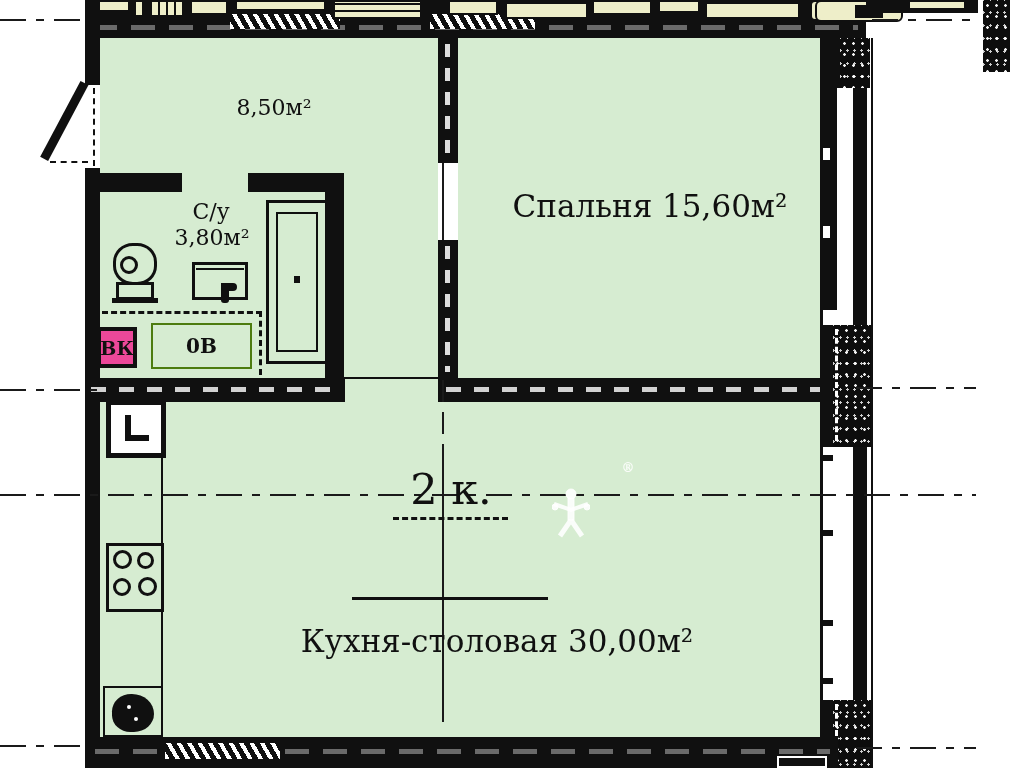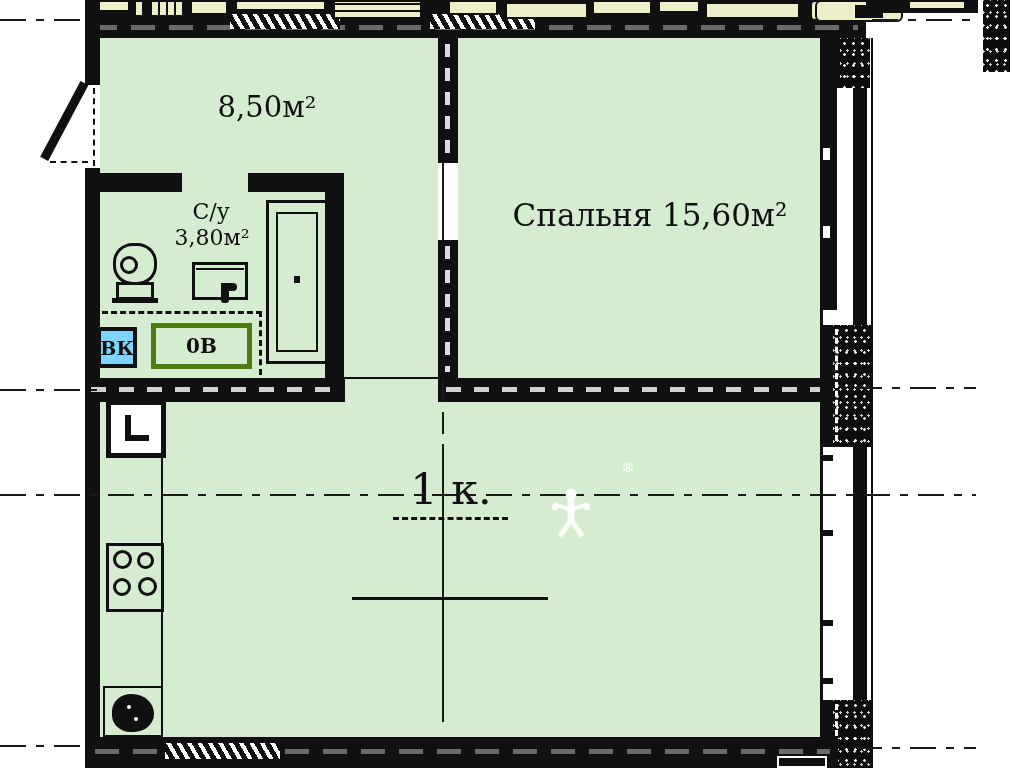--- a/index.html
+++ b/index.html
@@ -106,24 +106,24 @@
   <div class="abs z5" style="left:196px;top:268px;width:48px;height:2px;background:#101010"></div>
   <div class="abs z5" style="left:221px;top:283px;width:8px;height:20px;background:#101010;border-radius:0 0 3px 3px"></div>
   <div class="abs z5" style="left:221px;top:283px;width:16px;height:8px;background:#101010;border-radius:4px"></div>
 
   <div class="abs fx z5" style="left:266px;top:200px;width:62px;height:164px"></div>
   <div class="abs z5" style="left:276px;top:212px;width:42px;height:140px;border:2px solid #101010;box-sizing:border-box"></div>
   <div class="abs z5" style="left:294px;top:276px;width:6px;height:7px;background:#101010"></div>
 
   <div class="abs z5" style="left:102px;top:311px;width:160px;border-top:3px dashed #101010"></div>
   <div class="abs z5" style="left:259px;top:311px;height:64px;border-left:3px dashed #101010"></div>
-  <div class="abs ctr z5" style="left:97px;top:327px;width:40px;height:41px;border:4px solid #101010;box-sizing:border-box;background:#7dd3fc">
+  <div class="abs ctr z5" style="left:97px;top:327px;width:40px;height:41px;border:4px solid #101010;box-sizing:border-box;background:#ec4899">
     <span style="font-size:19px;font-weight:bold;color:#101010">ВК</span>
   </div>
-  <div class="abs ctr z5" style="left:151px;top:323px;width:101px;height:46px;border:5px solid #4d7c0f;box-sizing:border-box;background:#d6ecd1">
+  <div class="abs ctr z5" style="left:151px;top:323px;width:101px;height:46px;border:2px solid #4d7c0f;box-sizing:border-box;background:#d6ecd1">
     <span style="font-size:20px;font-weight:bold;color:#101010">0В</span>
   </div>
 
   <div class="abs z1" style="left:161px;top:402px;width:2px;height:284px;background:#101010"></div>
   <div class="abs z2" style="left:106px;top:400px;width:60px;height:58px;background:#fff;border:5px solid #101010;box-sizing:border-box">
     <div class="abs" style="left:14px;top:10px;width:24px;height:26px;border-left:6px solid #101010;border-bottom:6px solid #101010;box-sizing:border-box"></div>
   </div>
   <div class="abs fx z2" style="left:106px;top:543px;width:58px;height:69px;background:#d6ecd1">
     <div class="abs" style="left:4px;top:4px;width:19px;height:19px;border:3px solid #101010;border-radius:50%;box-sizing:border-box"></div>
     <div class="abs" style="left:28px;top:6px;width:17px;height:17px;border:3px solid #101010;border-radius:50%;box-sizing:border-box"></div>
@@ -175,21 +175,22 @@
     <g fill="rgba(255,255,255,.88)" stroke="rgba(255,255,255,.88)">
       <circle cx="19" cy="6" r="5"></circle>
       <rect x="16" y="10" width="6" height="22"></rect>
       <path d="M2 16 L19 22 L36 16" fill="none" stroke-width="4"></path>
       <circle cx="3" cy="19" r="3"></circle>
         <circle cx="35" cy="19" r="3"></circle>
       <path d="M19 32 L8 48 M19 32 L30 48" fill="none" stroke-width="5"></path>
     </g>
   </svg>
 
-  <div class="abs t" style="left:267px;top:107px;font-size:29px">8,50м²</div>
-  <div class="abs t" style="left:650px;top:215px;font-size:31px">Спальня 15,60м²</div>
+  <div class="abs t" style="left:274px;top:107px;font-size:22px">8,50м²</div>
+  <div class="abs t" style="left:650px;top:206px;font-size:31px">Спальня 15,60м²</div>
   <div class="abs t" style="left:211px;top:211px;font-size:22px">С/у</div>
   <div class="abs t" style="left:212px;top:237px;font-size:22px">3,80м²</div>
-  <div class="abs t" style="left:451px;top:489px;font-size:43px">1 к.</div>
+  <div class="abs t" style="left:451px;top:489px;font-size:43px">2 к.</div>
   <div class="abs z5" style="left:393px;top:517px;width:115px;border-top:3px dashed #101010"></div>
   <div class="abs z5" style="left:352px;top:597px;width:196px;height:3px;background:#101010"></div>
+  <div class="abs t" style="left:497px;top:641px;font-size:31px">Кухня-столовая 30,00м²</div>
 
 </div>
 
 </body></html>

